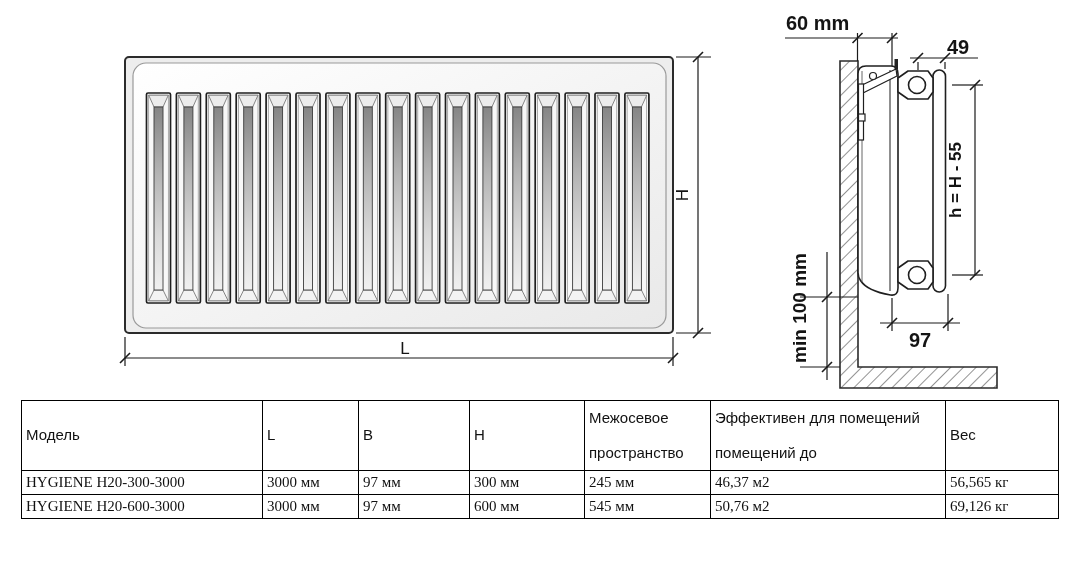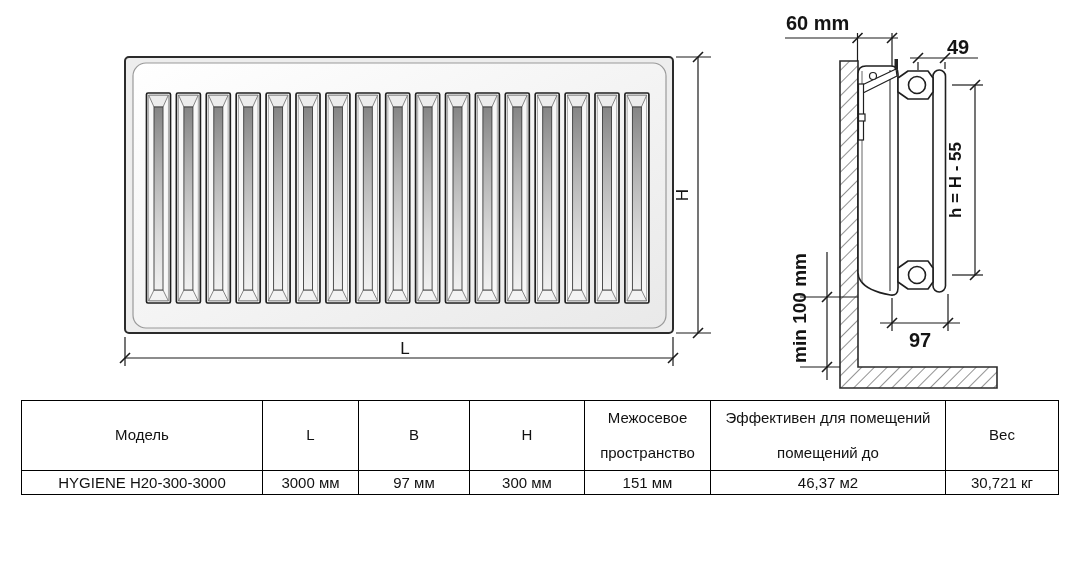--- a/index.html
+++ b/index.html
@@ -18,28 +18,28 @@
   #side-view{position:absolute;left:770px;top:0;}
   #spec-table{
     position:absolute;left:21px;top:400px;
     width:1037px;
     border-collapse:collapse;
     table-layout:fixed;
     font-size:15px;
   }
   #spec-table th,#spec-table td{
     border:1px solid #000;
-    text-align:center;
+    text-align:left;
     vertical-align:middle;
     padding:0 4px;
     font-weight:normal;
     overflow:hidden;
   }
   #spec-table th{height:67px;line-height:2.3;}
-  #spec-table td{height:23px;}
+  #spec-table td{height:23px;font-family:Liberation Serif, serif;}
 </style>
 </head>
 <body>
 
 <div id="sheet">
 
   <svg id="front-view" width="650" height="350" viewBox="0 0 650 350">
     <defs>
       <linearGradient id="slotGrad" x1="0" y1="0" x2="0" y2="1">
         <stop offset="0" stop-color="#858585"></stop>
@@ -265,19 +265,28 @@
         <th>Эффективен для помещений помещений до</th>
         <th>Вес</th>
       </tr>
     </thead>
     <tbody>
       <tr>
         <td>HYGIENE H20-300-3000</td>
         <td>3000 мм</td>
         <td>97 мм</td>
         <td>300 мм</td>
-        <td>151 мм</td>
+        <td>245 мм</td>
         <td>46,37 м2</td>
-        <td>30,721 кг</td>
+        <td>56,565 кг</td>
+      </tr>
+      <tr>
+        <td>HYGIENE H20-600-3000</td>
+        <td>3000 мм</td>
+        <td>97 мм</td>
+        <td>600 мм</td>
+        <td>545 мм</td>
+        <td>50,76 м2</td>
+        <td>69,126 кг</td>
       </tr>
     </tbody>
   </table>
 </div>
 
 </body></html>

